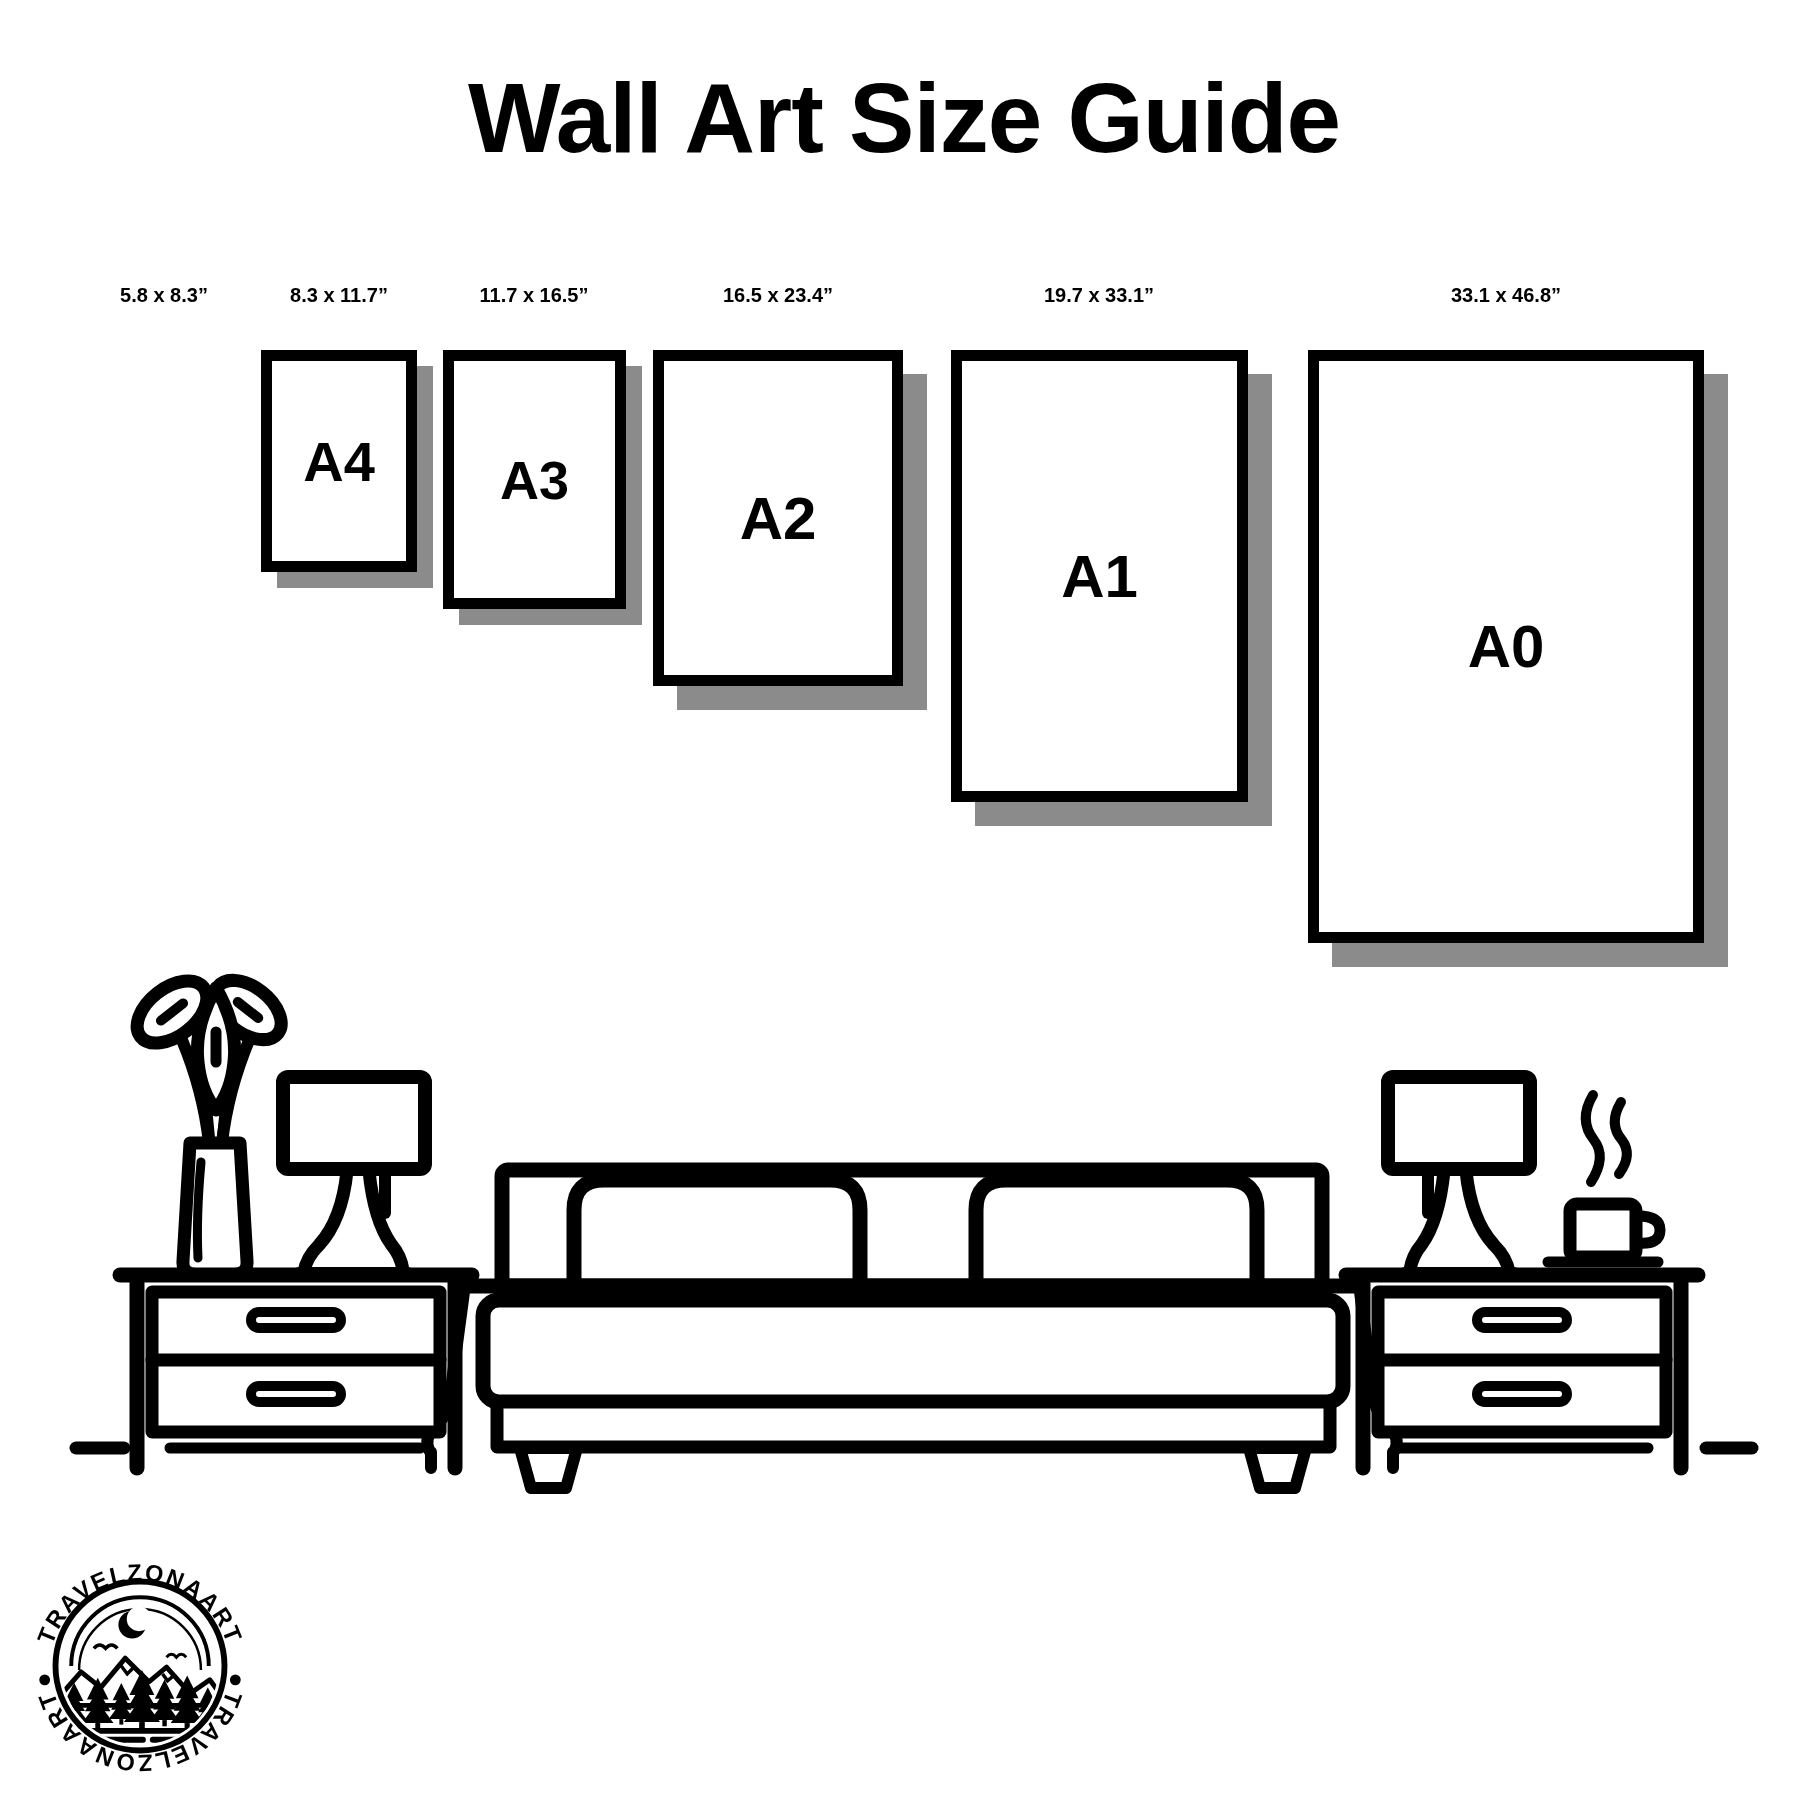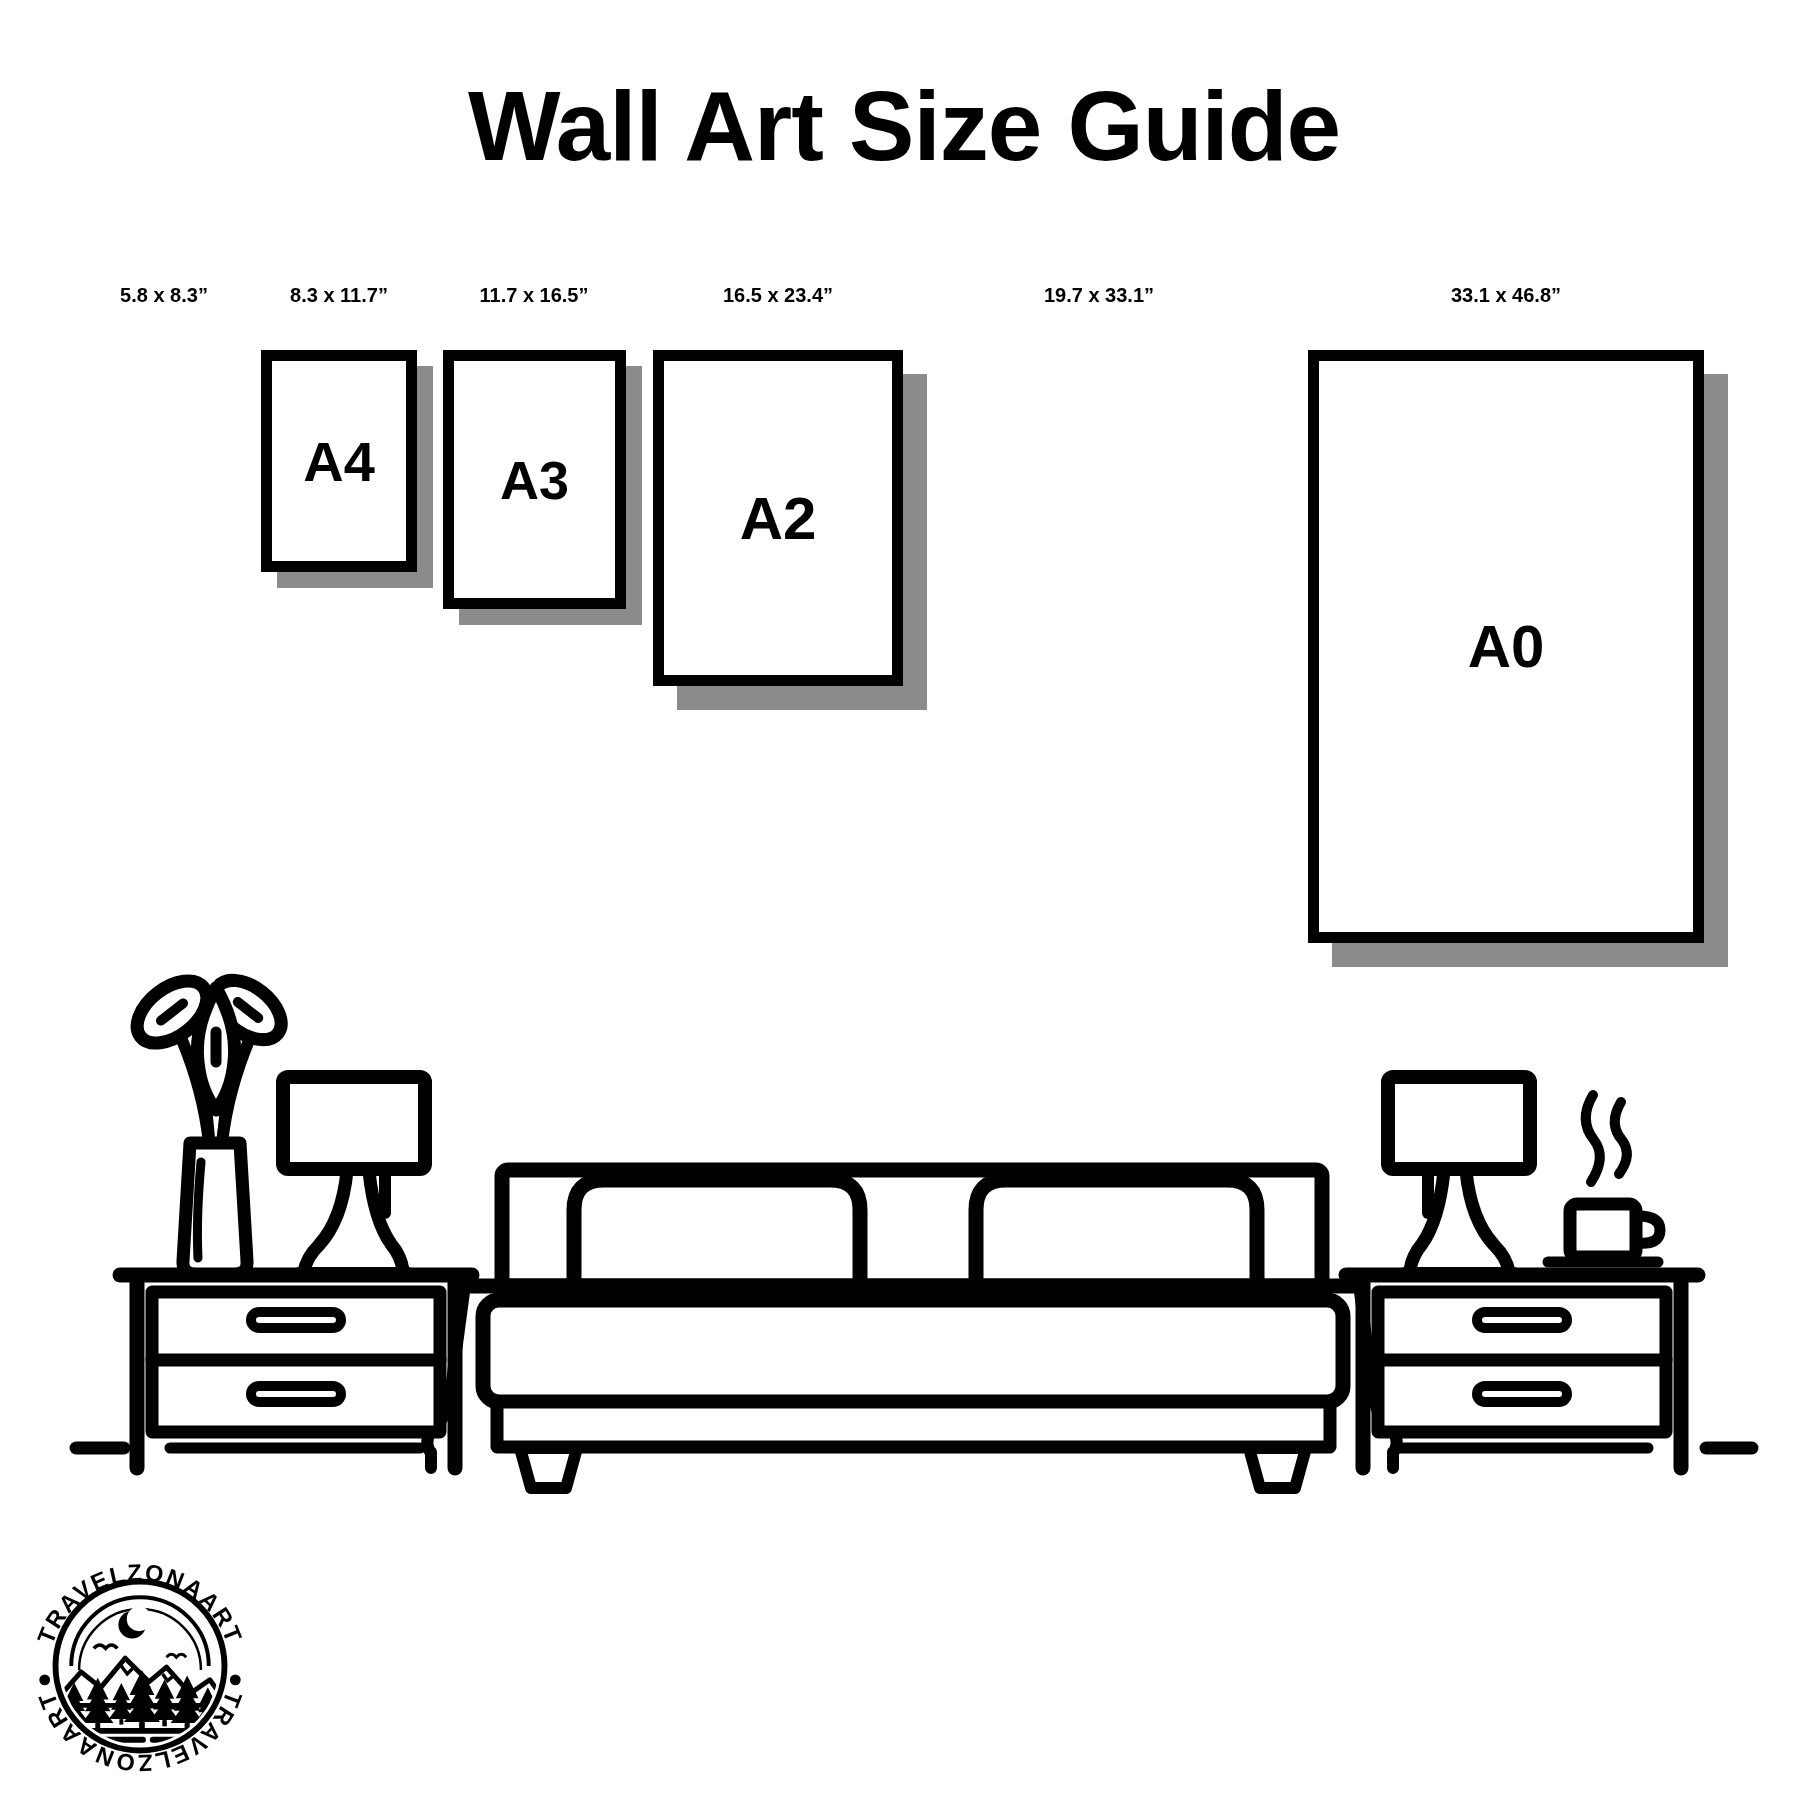--- a/index.html
+++ b/index.html
@@ -7,21 +7,21 @@
     --shadow:#8b8b8b;
     --bg:#ffffff;
   }
   html,body{margin:0;padding:0;background:#e8e8e8;}
   .canvas{
     position:relative;width:1800px;height:1800px;background:var(--bg);
     font-family:"Liberation Sans", sans-serif;color:var(--ink);
     overflow:hidden;margin:0 auto;
   }
   .page-title{
-    position:absolute;left:8px;right:0;top:62px;margin:8px;
+    position:absolute;left:8px;right:0;top:62px;margin:0;
     text-align:center;font-size:98px;font-weight:700;letter-spacing:-1px;
     color:var(--ink);
   }
   .dim-label{
     position:absolute;transform:translateX(-50%);
     font-size:20px;font-weight:700;white-space:nowrap;color:var(--ink);
   }
   .frame{
     position:absolute;box-sizing:border-box;background:var(--bg);
     border:11px solid var(--ink);
@@ -54,20 +54,23 @@
   <div class="dim-label" style="left:1506px;top:284px">33.1 x 46.8”</div>
 
   <div class="frame shadow-sm" style="left:261px;top:350px;width:156px;height:222px">
     <span class="frame-letter" style="font-size:56px">A4</span>
   </div>
   <div class="frame shadow-sm" style="left:443px;top:350px;width:183px;height:259px">
     <span class="frame-letter" style="font-size:54px">A3</span>
   </div>
   <div class="frame shadow-lg" style="left:653px;top:350px;width:250px;height:336px">
     <span class="frame-letter" style="font-size:60px">A2</span>
+  </div>
+  <div class="frame shadow-lg" style="left:951px;top:350px;width:297px;height:452px">
+    <span class="frame-letter" style="font-size:60px">A1</span>
   </div>
   <div class="frame shadow-lg" style="left:1308px;top:350px;width:396px;height:593px">
     <span class="frame-letter" style="font-size:60px">A0</span>
   </div>
 
   <svg class="scene-svg" width="1800" height="620" viewBox="0 0 1800 620" fill="none" stroke="currentColor" stroke-linecap="round" stroke-linejoin="round">
 
     <line x1="76" y1="508" x2="124" y2="508" stroke-width="13"></line>
     <line x1="1706" y1="508" x2="1752" y2="508" stroke-width="13"></line>
 

